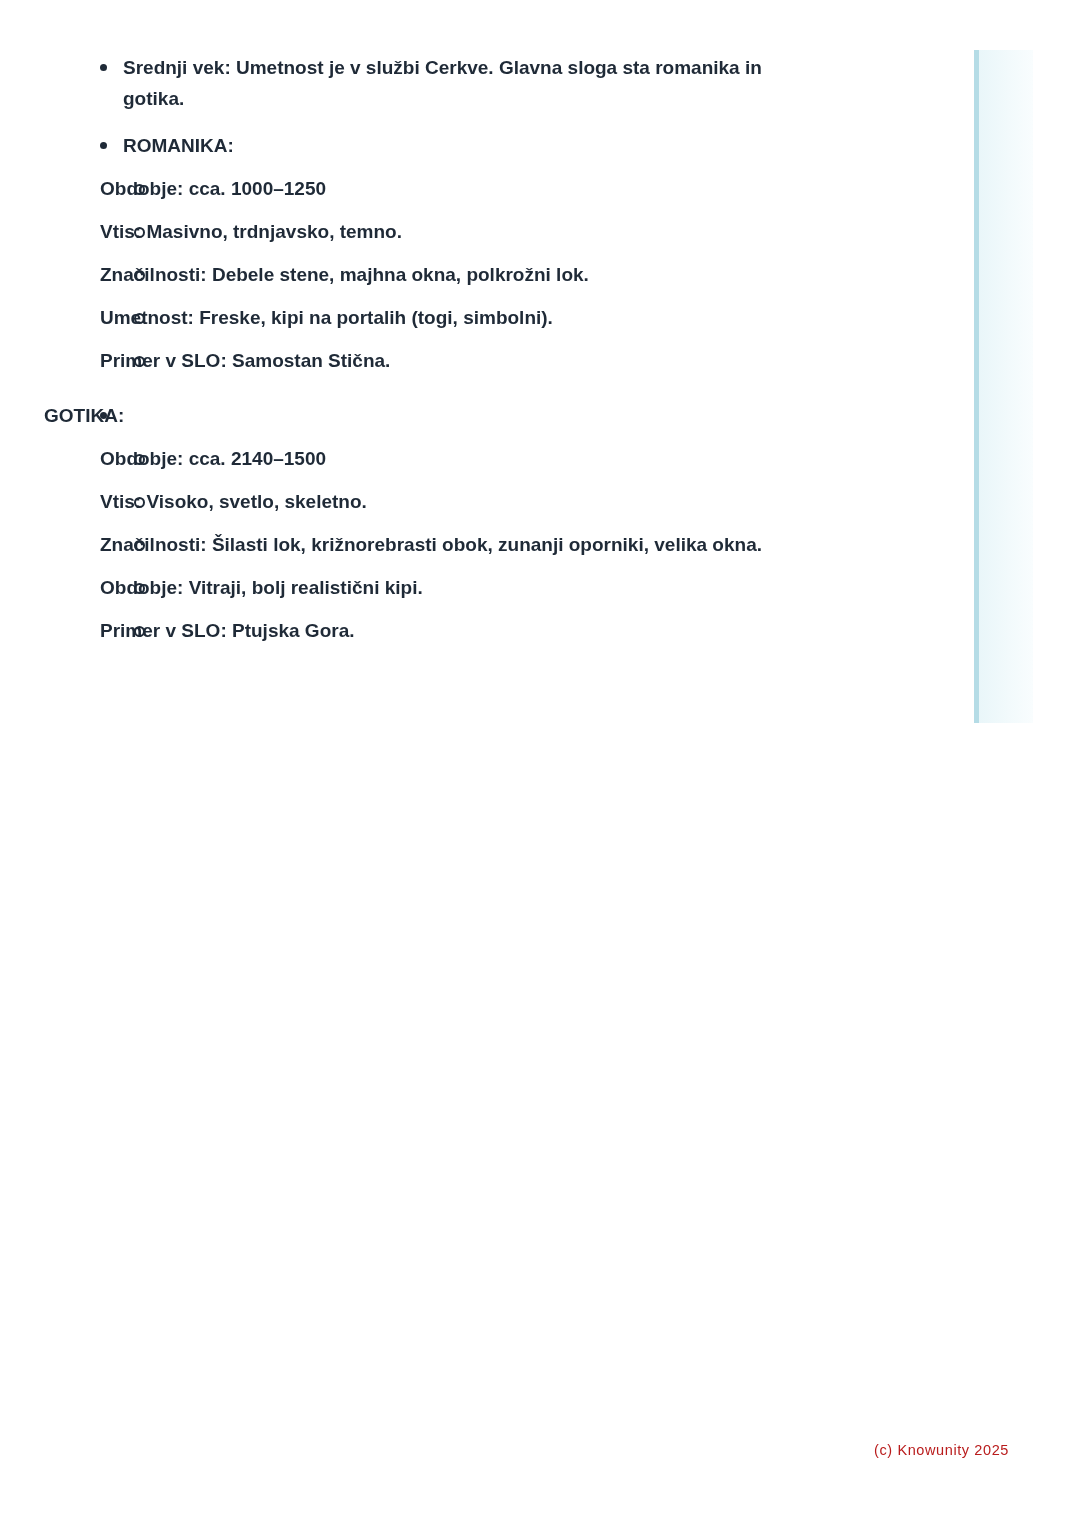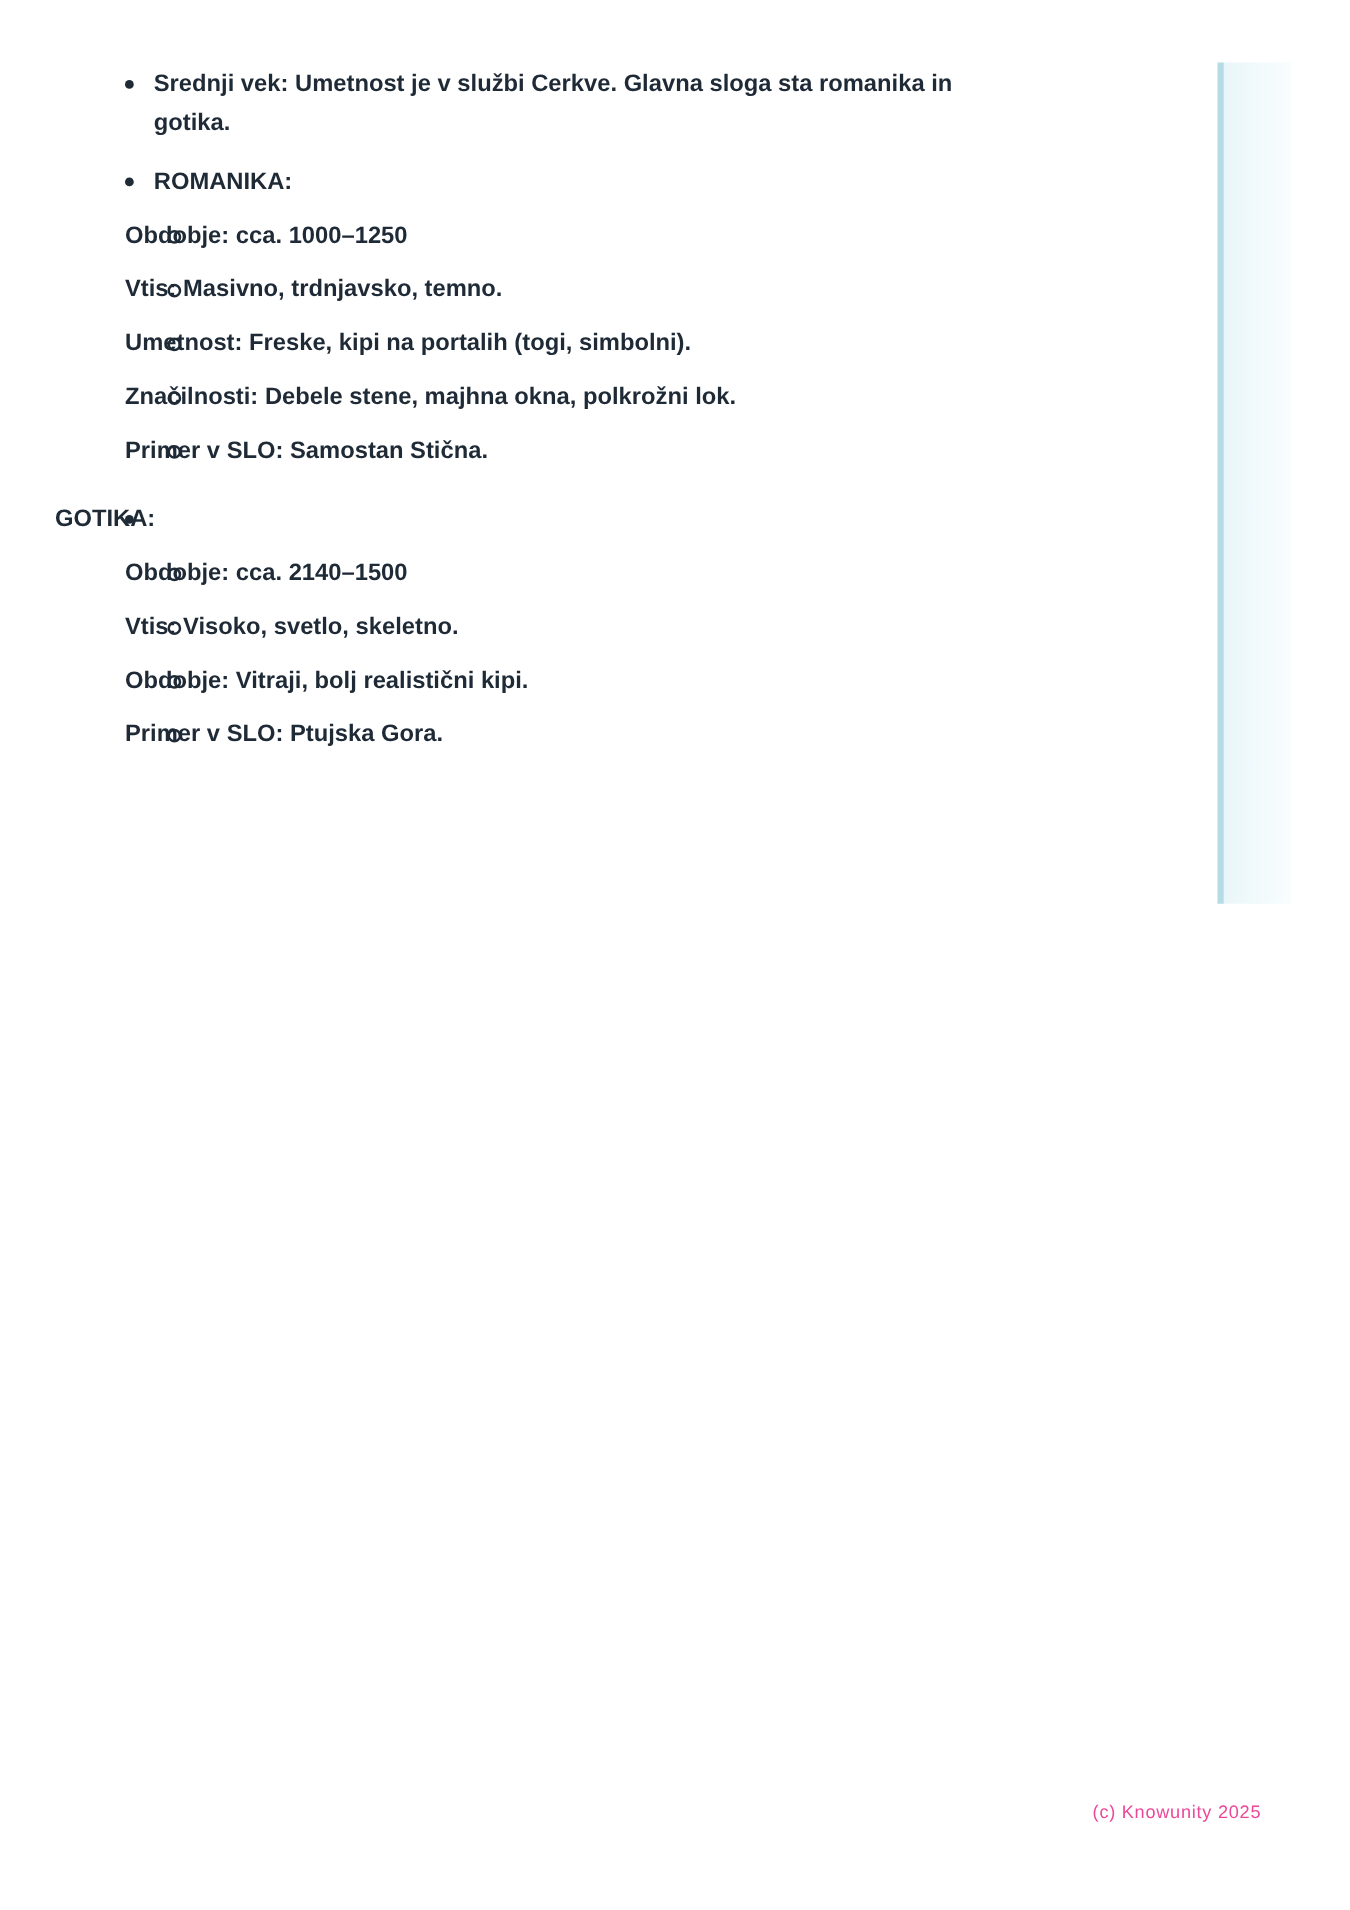--- a/index.html
+++ b/index.html
@@ -68,36 +68,37 @@
   .seg-regular { font-weight: 700; }
 
   
   .footer-copyright {
     position: absolute;
     top: 1441px;
     right: 71px;
     font-size: 14.5px;
     line-height: 18px;
     letter-spacing: 0.6px;
-    color: #ec4899;
+    color: #b91c1c;
   }
 </style>
 </head>
 <body>
 
 <div class="right-stripe"></div>
 
 <div class="content" id="bullet-list">
     <div class="row level1"><span class="marker"></span><span class="seg-bold">Srednji vek:</span><span class="seg-regular"> Umetnost je v službi Cerkve. Glavna sloga sta romanika in gotika.</span></div>
     <div class="row level1"><span class="marker"></span><span class="seg-bold">ROMANIKA:</span></div>
     <div class="row level2"><span class="marker"></span><span class="seg-bold">Obdobje:</span><span class="seg-regular"> cca. 1000–1250</span></div>
     <div class="row level2"><span class="marker"></span><span class="seg-bold">Vtis:</span><span class="seg-regular"> Masivno, trdnjavsko, temno.</span></div>
+    <div class="row level2"><span class="marker"></span><span class="seg-bold">Značilnosti:</span><span class="seg-regular"> Debele stene, majhna okna, </span><span class="seg-bold">polkrožni lok</span><span class="seg-regular">.</span></div>
     <div class="row level2"><span class="marker"></span><span class="seg-bold">Umetnost:</span><span class="seg-regular"> Freske, kipi na portalih (togi, simbolni).</span></div>
-    <div class="row level2"><span class="marker"></span><span class="seg-bold">Značilnosti:</span><span class="seg-regular"> Debele stene, majhna okna, </span><span class="seg-bold">polkrožni lok</span><span class="seg-regular">.</span></div>
     <div class="row level2"><span class="marker"></span><span class="seg-bold">Primer v SLO:</span><span class="seg-regular"> Samostan Stična.</span></div>
     <div class="row level1 gap-before"><span class="marker"></span><span class="seg-bold">GOTIKA:</span></div>
     <div class="row level2"><span class="marker"></span><span class="seg-bold">Obdobje:</span><span class="seg-regular"> cca. 2140–1500</span></div>
     <div class="row level2"><span class="marker"></span><span class="seg-bold">Vtis:</span><span class="seg-regular"> Visoko, svetlo, skeletno.</span></div>
+    <div class="row level2"><span class="marker"></span><span class="seg-bold">Značilnosti: Šilasti lok</span><span class="seg-regular">, križnorebrasti obok, zunanji oporniki, velika okna.</span></div>
     <div class="row level2"><span class="marker"></span><span class="seg-bold">Obdobje: Vitraji</span><span class="seg-regular">, bolj realistični kipi.</span></div>
     <div class="row level2"><span class="marker"></span><span class="seg-bold">Primer v SLO:</span><span class="seg-regular"> Ptujska Gora.</span></div>
   </div>
 
 <div class="footer-copyright">(c) Knowunity 2025</div>
 
 </body></html>

